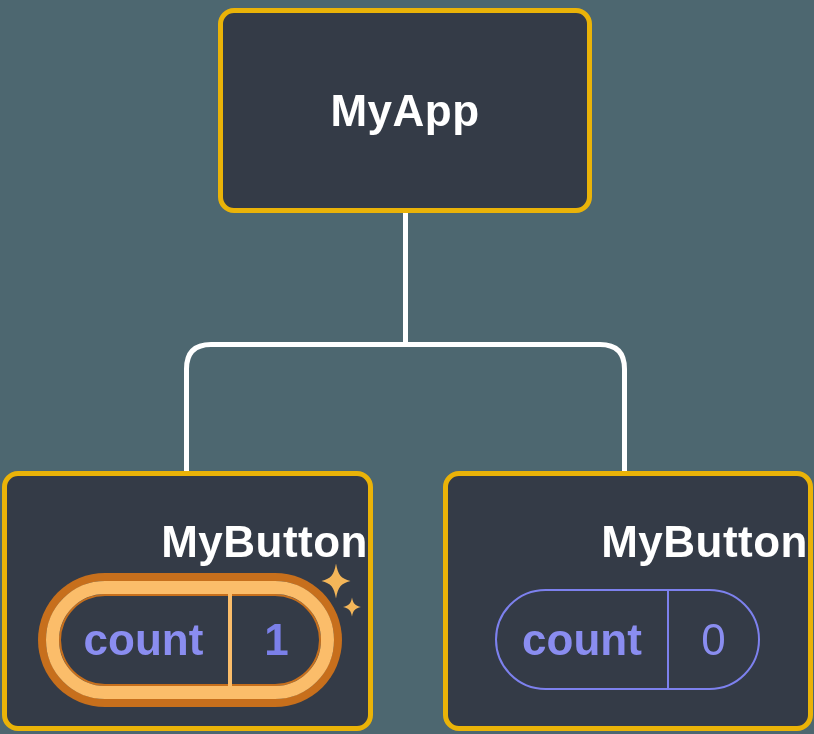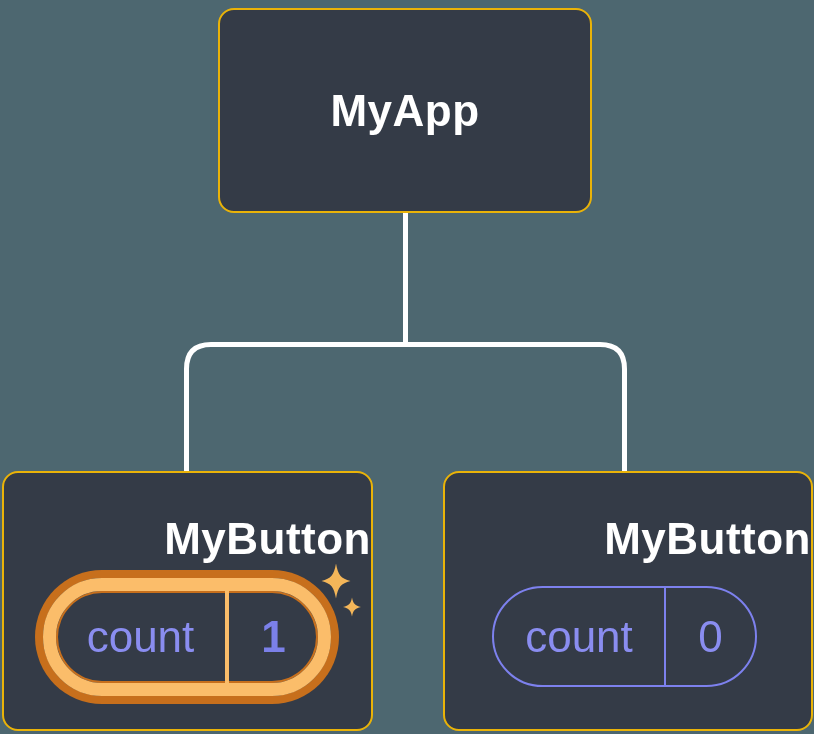--- a/index.html
+++ b/index.html
@@ -16,21 +16,21 @@
   }
   .connectors {
     position: absolute;
     left: 0; top: 0;
     width: 814px; height: 734px;
   }
   .node {
     position: absolute;
     box-sizing: border-box;
     background: #343B47;
-    border: 2px solid #eab308;
+    border: 5px solid #eab308;
     border-radius: 16px;
   }
   .node-root {
     left: 218px; top: 8px;
     width: 374px; height: 205px;
     display: flex;
     align-items: center;
     justify-content: center;
   }
   .node-child-left  { left: 2px;   top: 471px; width: 371px; height: 260px; }
@@ -68,21 +68,21 @@
     border: 2px solid #7D81EE;
   }
   .pill-section {
     display: flex;
     align-items: center;
     justify-content: center;
   }
   .pill-key {
     color: #8A8DF0;
     font-size: 44px;
-    font-weight: 400;
+    font-weight: 700;
     line-height: 1;
   }
   .pill-value {
     color: #8A8DF0;
     font-size: 44px;
     font-weight: 400;
     line-height: 1;
   }
   .pill-highlight .pill-value { font-weight: 700; color: #7B80E9; }
   .pill-highlight .sec-key   { width: 169px; }

